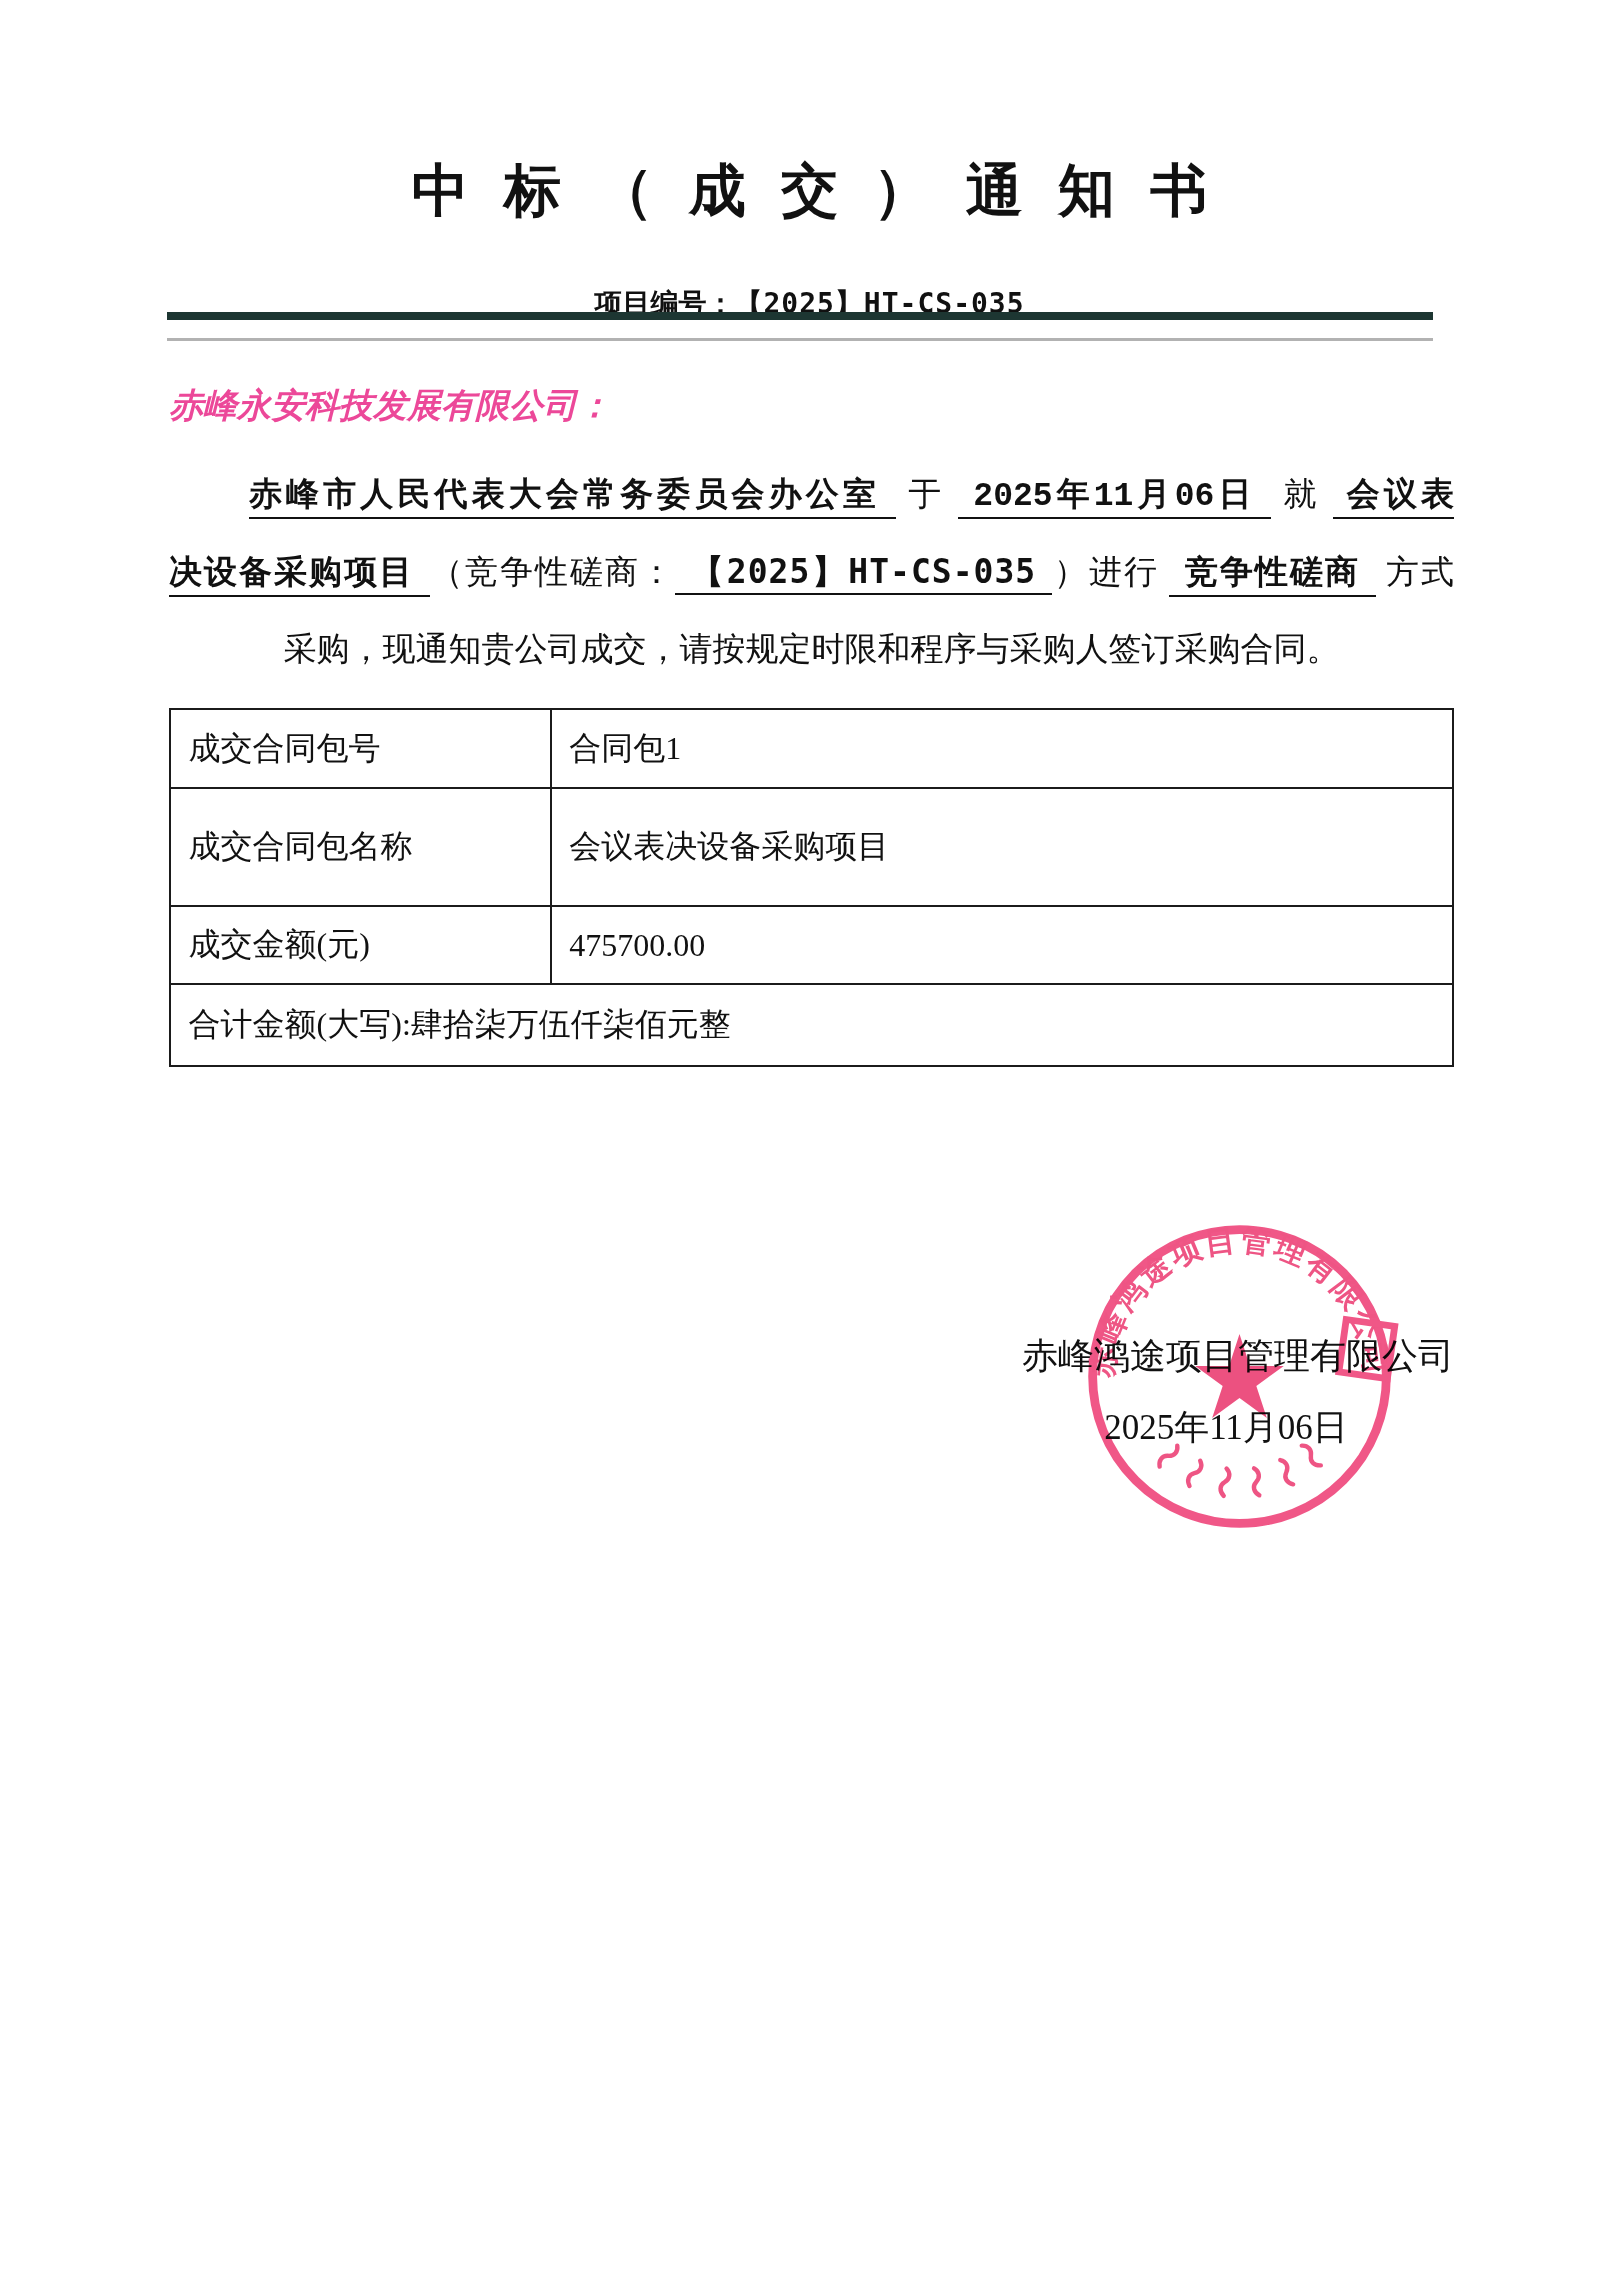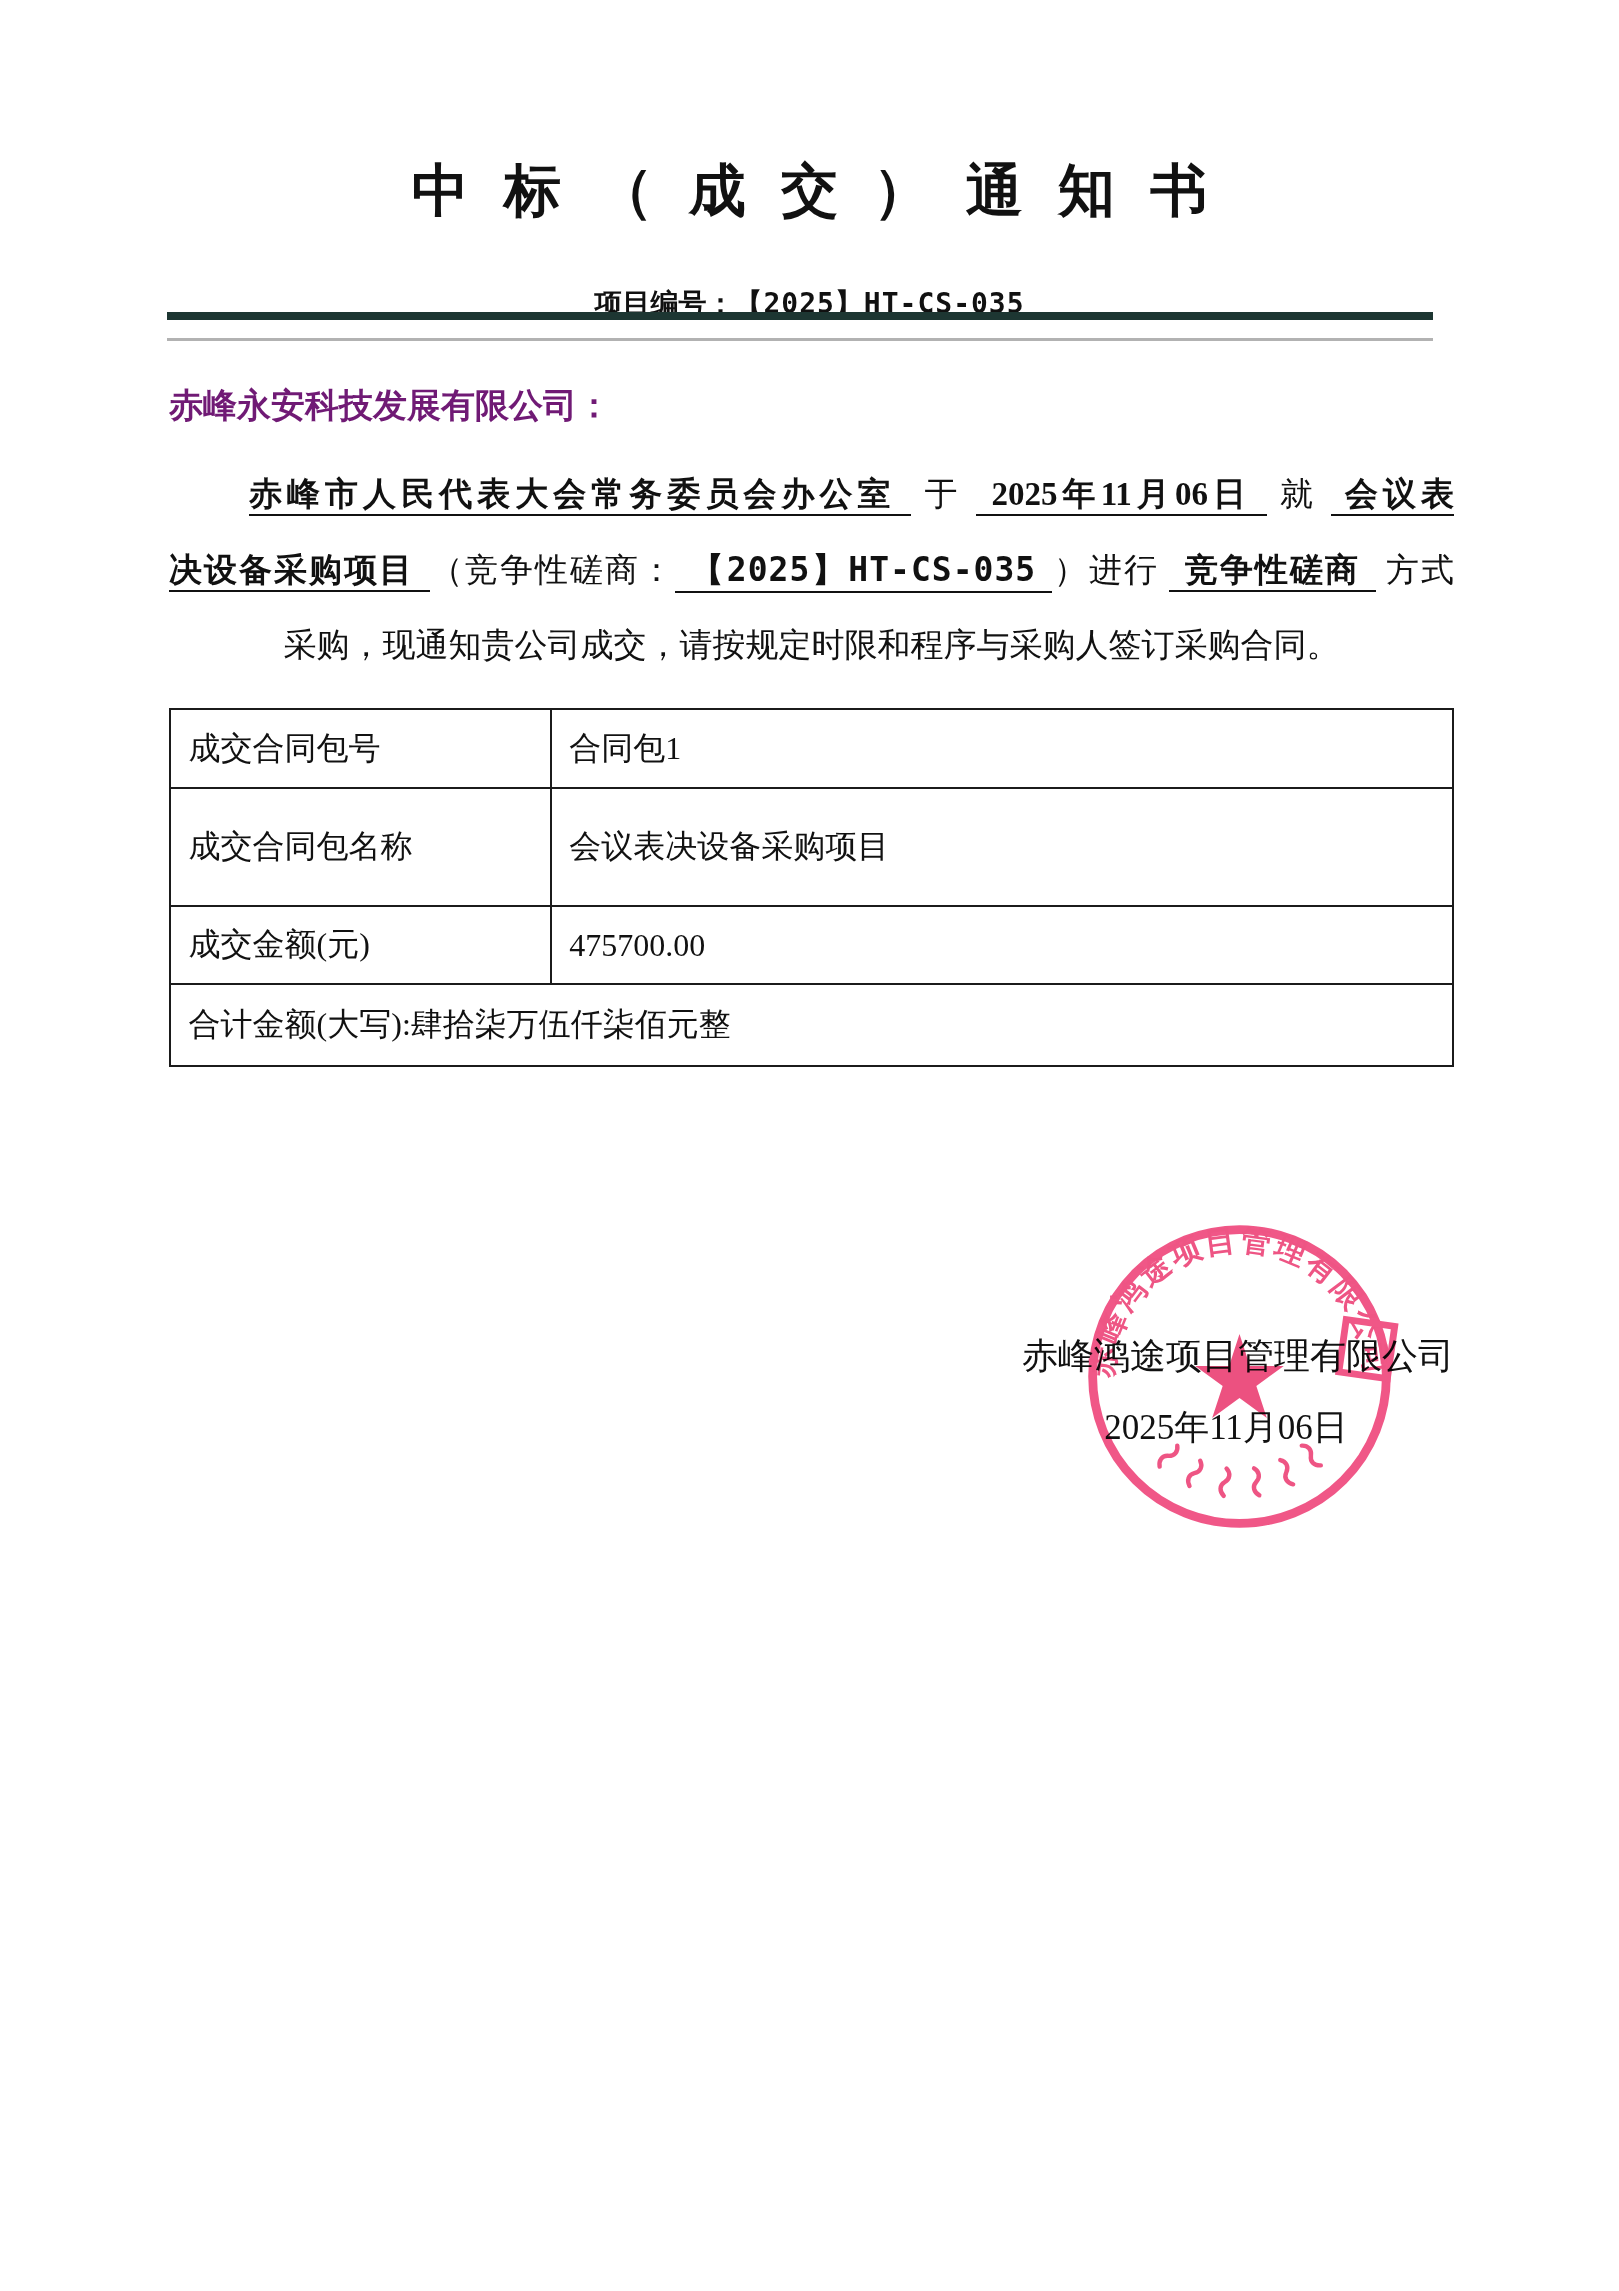--- a/index.html
+++ b/index.html
@@ -33,35 +33,36 @@
   .rule-dark{
     position:absolute;left:167px;top:312px;width:1266px;height:7.8px;
     background:#1d3632;
   }
   .rule-light{
     position:absolute;left:167px;top:338px;width:1266px;height:2.9px;
     background:#b2b2b2;
   }
   .recipient{
     position:absolute;left:169px;top:383px;
-    font-size:34px;font-weight:700;color:#701a75;
+    font-size:34px;font-weight:700;color:#ec4899;font-style:italic;
   }
   .para{
     position:absolute;left:169px;top:457px;width:1285px;
     font-size:33px;line-height:75px;color:#111;
   }
   .para .jline{
     text-align:justify;
     text-align-last:justify;
   }
   .para .nline{ text-align:center; }
   .blank{
     font-weight:700;
     border-bottom:2px solid #111;
     padding-bottom:2px;
+    font-family:Liberation Mono, monospace;
   }
   .blank.code{
     font-family:"DejaVu Sans Mono","Liberation Mono",monospace;
     letter-spacing:1px;
   }
   .pad-r{ padding-right:15.7px; }
   .pad-lr{ padding-left:15.7px;padding-right:15.7px; }
   .pad-l{ padding-left:13.7px; }
   table.award{
     position:absolute;left:169px;top:708px;

